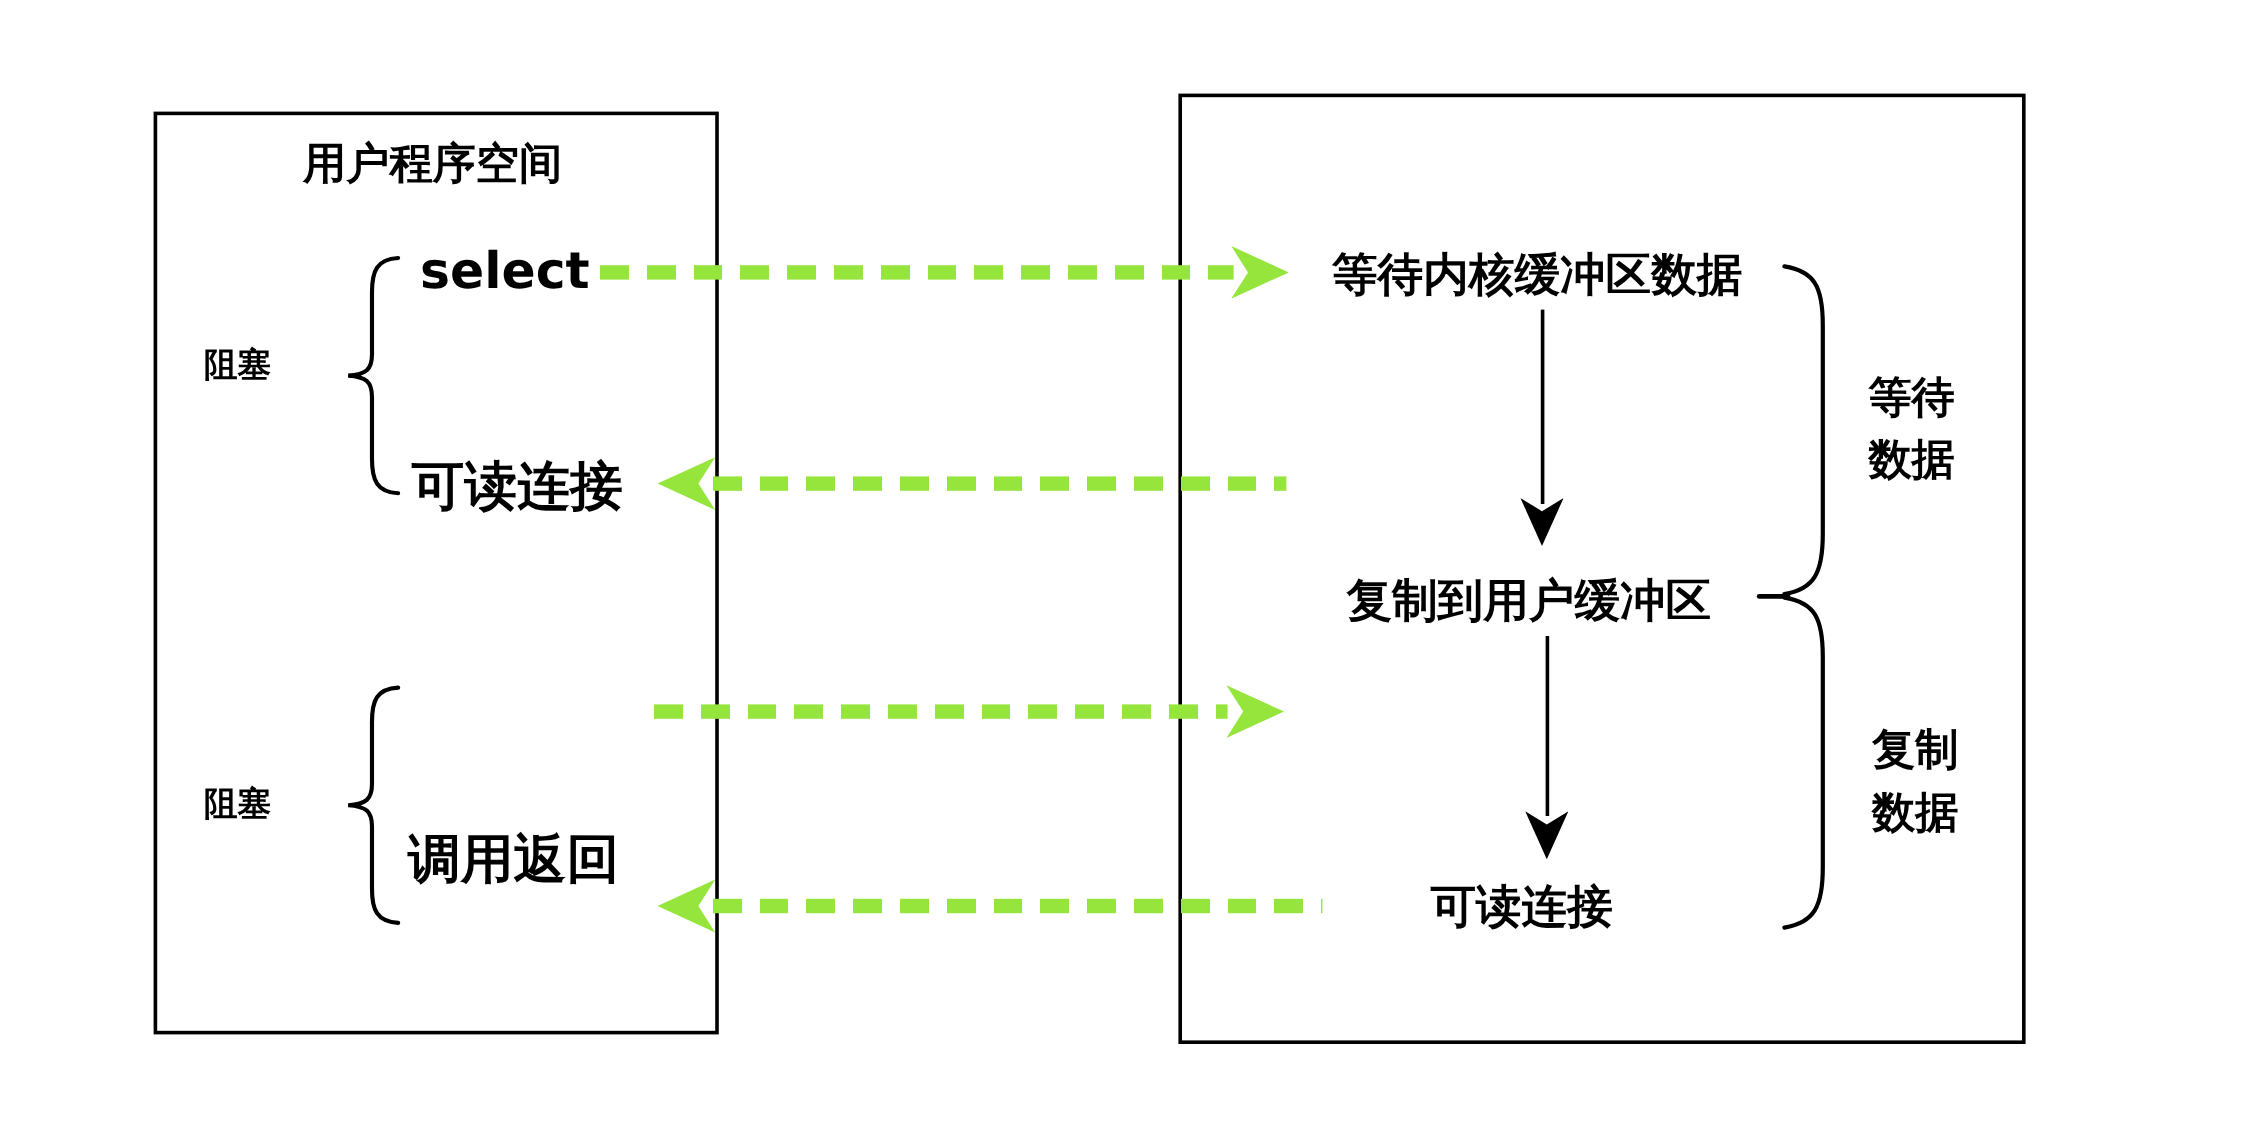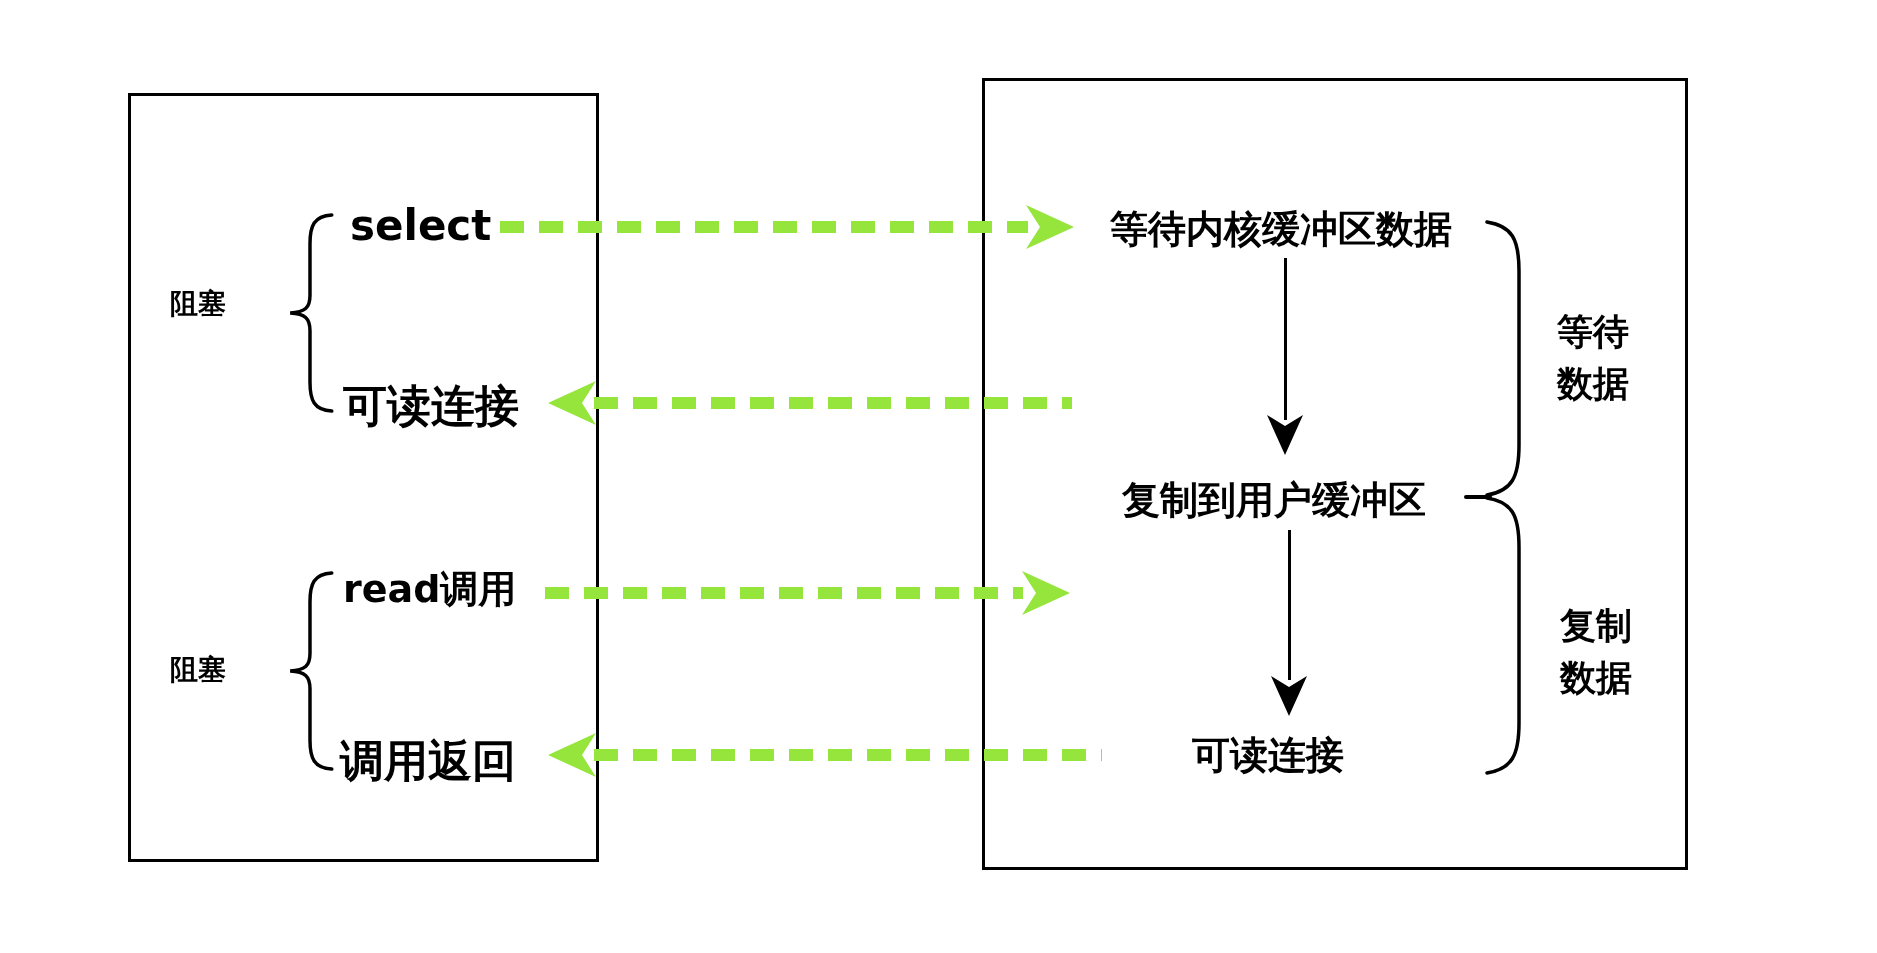--- a/index.html
+++ b/index.html
@@ -57,36 +57,36 @@
     text-align: center;
   }
 </style>
 </head>
 <body>
 
 <div class="canvas">
 
   <div class="box" style="left:128px; top:93px; width:465px; height:763px;"></div>
 
+  <div class="label title" style="left:128px; top:116px; width:465px;">用户程序空间</div>
 
   <div class="label cn-sm" style="left:170px; top:288px;">阻塞</div>
   <svg class="shape" style="left:283px; top:212px;" width="52" height="202" viewBox="0 0 52 204">
     <path class="brace-path" d="M 49,3 C 31,4 27,14 27,32 L 27,84 C 27,97 22,101 7,102 C 22,103 27,107 27,120 L 27,172 C 27,190 31,200 49,201"></path>
   </svg>
 
   <div class="label latin" style="left:350px; top:202px;text-align:center;">select</div>
   <div class="label cn" style="left:343px; top:381px;">可读连接</div>
 
   <div class="label cn-sm" style="left:170px; top:654px;">阻塞</div>
   <svg class="shape" style="left:283px; top:570px;" width="52" height="202" viewBox="0 0 52 204">
     <path class="brace-path" d="M 49,3 C 31,4 27,14 27,32 L 27,84 C 27,97 22,101 7,102 C 22,103 27,107 27,120 L 27,172 C 27,190 31,200 49,201"></path>
   </svg>
 
-  <div class="label kernel-step" style="left:343px; top:568px;">read调用</div>
-  <div class="label cn" style="left:340px; top:736px;">调用返回</div>
+  <div class="label cn" style="left:340px; top:692px;">调用返回</div>
 
   <div class="box" style="left:982px; top:78px; width:700px; height:786px;"></div>
 
 
   <div class="label kernel-step" style="left:1122px; top:479px;">复制到用户缓冲区</div>
   <div class="label kernel-step" style="left:1110px; top:208px;">等待内核缓冲区数据</div>
   <div class="label kernel-step" style="left:1192px; top:734px;">可读连接</div>
 
   <div class="dash" style="left:500px; top:221px; width:528px;"></div>
   <svg class="shape" style="left:1026px; top:205px;" width="48" height="44" viewBox="0 0 48 44">

